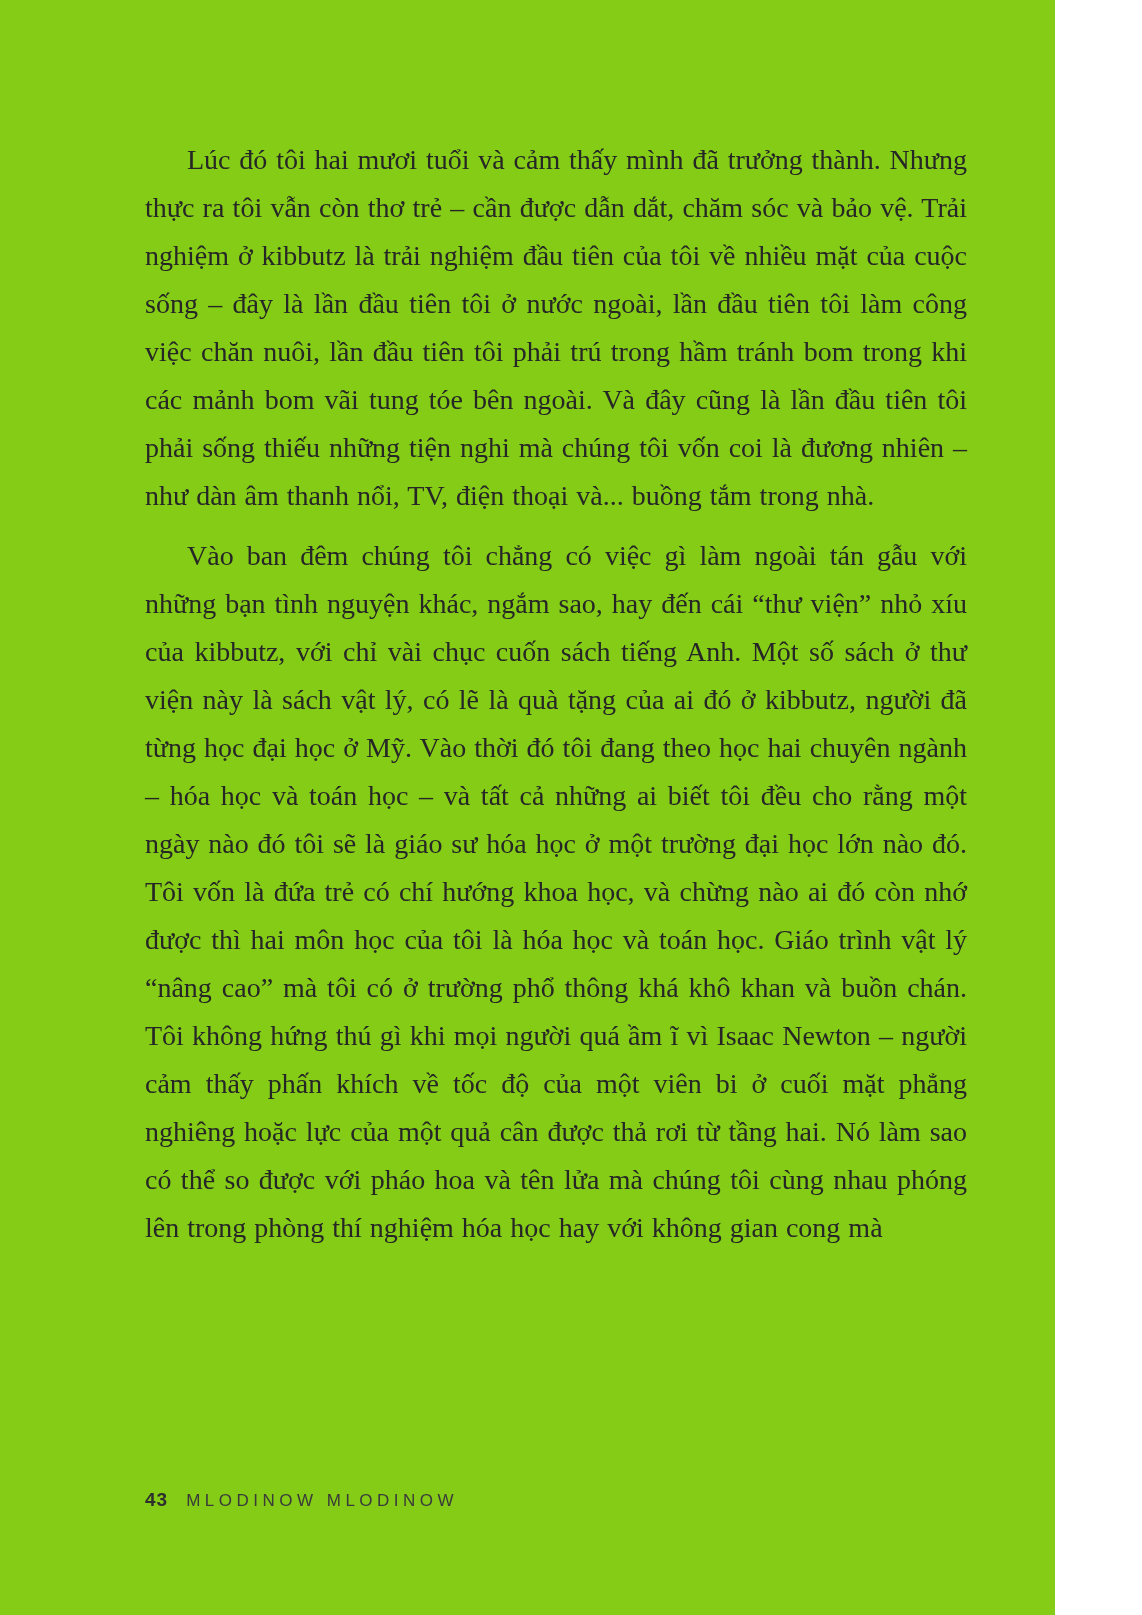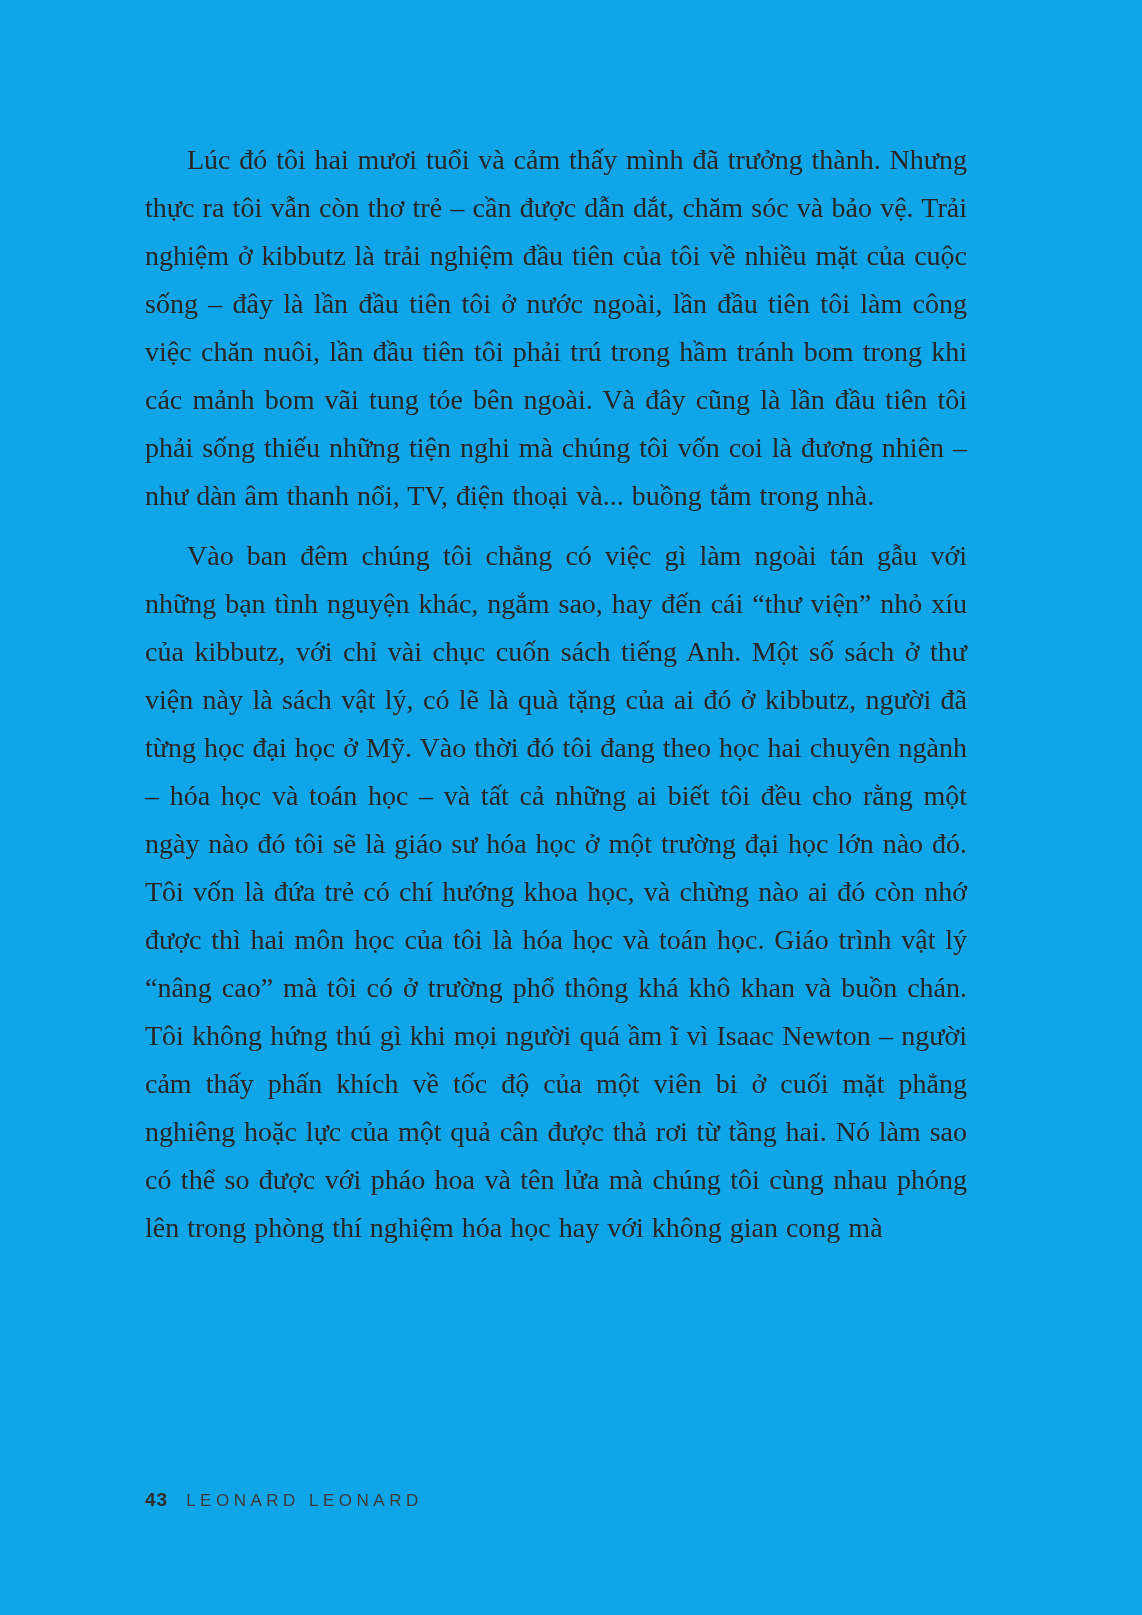--- a/index.html
+++ b/index.html
@@ -3,23 +3,23 @@
 <meta charset="utf-8">
 <style>
   html, body {
     margin: 0;
     padding: 0;
     background: #ffffff;
     font-family: "Liberation Serif", serif;
   }
   .page {
     position: relative;
-    width: 1142px;
+    width: 1055px;
     height: 1615px;
-    background: #0ea5e9;
+    background: #84cc16;
     overflow: hidden;
     box-sizing: border-box;
   }
   .text-block {
     position: absolute;
     top: 136px;
     left: 145px;
     width: 822px;
     color: #262626;
     font-size: 28px;
@@ -58,16 +58,16 @@
 
 <div class="page">
 
   <div class="text-block">
     <p>Lúc đó tôi hai mươi tuổi và cảm thấy mình đã trưởng thành. Nhưng thực ra tôi vẫn còn thơ trẻ – cần được dẫn dắt, chăm sóc và bảo vệ. Trải nghiệm ở kibbutz là trải nghiệm đầu tiên của tôi về nhiều mặt của cuộc sống – đây là lần đầu tiên tôi ở nước ngoài, lần đầu tiên tôi làm công việc chăn nuôi, lần đầu tiên tôi phải trú trong hầm tránh bom trong khi các mảnh bom vãi tung tóe bên ngoài. Và đây cũng là lần đầu tiên tôi phải sống thiếu những tiện nghi mà chúng tôi vốn coi là đương nhiên – như dàn âm thanh nổi, TV, điện thoại và... buồng tắm trong nhà.</p>
     <p>Vào ban đêm chúng tôi chẳng có việc gì làm ngoài tán gẫu với những bạn tình nguyện khác, ngắm sao, hay đến cái “thư viện” nhỏ xíu của kibbutz, với chỉ vài chục cuốn sách tiếng Anh. Một số sách ở thư viện này là sách vật lý, có lẽ là quà tặng của ai đó ở kibbutz, người đã từng học đại học ở Mỹ. Vào thời đó tôi đang theo học hai chuyên ngành – hóa học và toán học – và tất cả những ai biết tôi đều cho rằng một ngày nào đó tôi sẽ là giáo sư hóa học ở một trường đại học lớn nào đó. Tôi vốn là đứa trẻ có chí hướng khoa học, và chừng nào ai đó còn nhớ được thì hai môn học của tôi là hóa học và toán học. Giáo trình vật lý “nâng cao” mà tôi có ở trường phổ thông khá khô khan và buồn chán. Tôi không hứng thú gì khi mọi người quá ầm ĩ vì Isaac Newton – người cảm thấy phấn khích về tốc độ của một viên bi ở cuối mặt phẳng nghiêng hoặc lực của một quả cân được thả rơi từ tầng hai. Nó làm sao có thể so được với pháo hoa và tên lửa mà chúng tôi cùng nhau phóng lên trong phòng thí nghiệm hóa học hay với không gian cong mà</p>
   </div>
 
   <div class="footer">
     <span class="page-number">43</span>
-    <span class="author-name">LEONARD LEONARD</span>
+    <span class="author-name">MLODINOW MLODINOW</span>
   </div>
 
 </div>
 
 </body></html>

